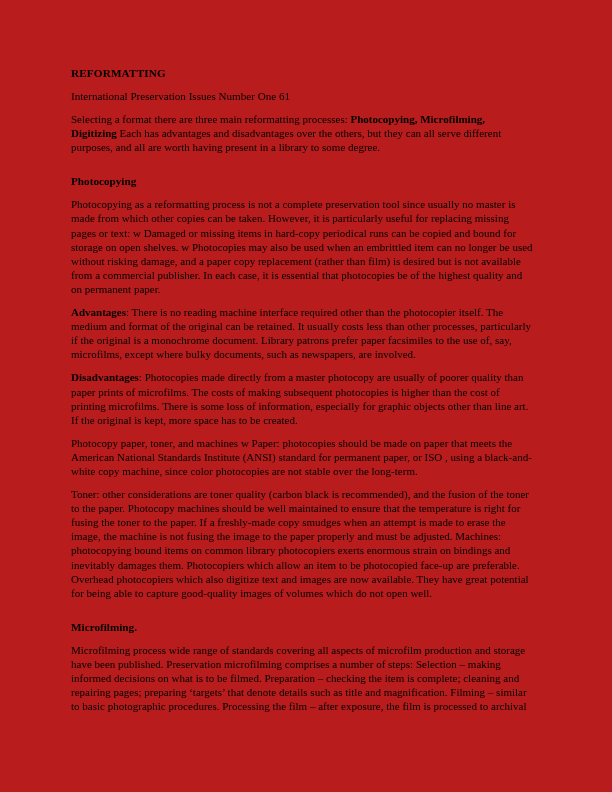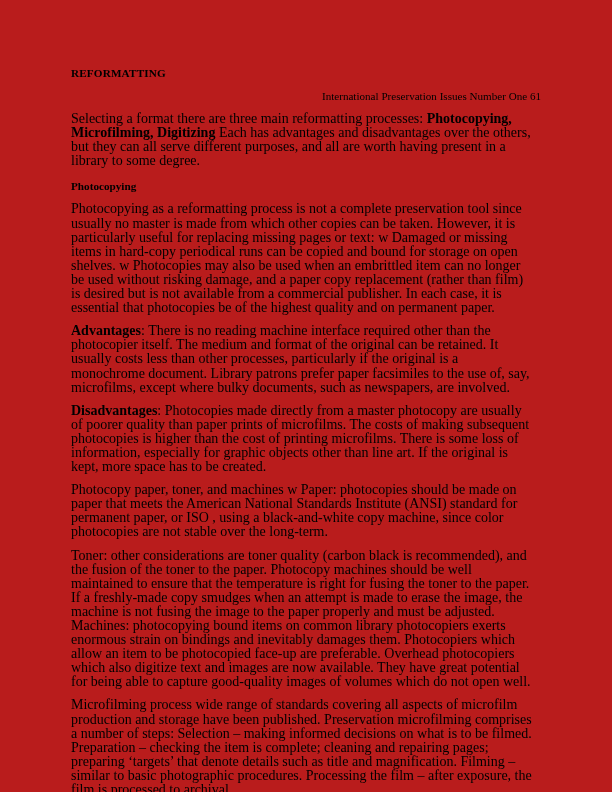--- a/index.html
+++ b/index.html
@@ -26,34 +26,33 @@
     font-size: 11.2px;
     font-weight: bold;
     line-height: 14px;
     margin: 0 0 9px 0;
     letter-spacing: 0.15px;
   }
   .section-head {
     font-size: 11.2px;
     font-weight: bold;
     line-height: 14px;
-    margin: 11px 0 9px 0;
+    margin: 20px 0 9px 0;
   }
   .para {
-    font-size: 14px;
+    font-size: 11px;
     line-height: 14.1px;
     margin: 0 8px 9px 0;
     text-align: left;
     white-space: normal;
   }
   .running-head {
     font-size: 11.1px;
     line-height: 14.1px;
     margin: 0 0 9px 0;
-    text-align: right;
   }
   b, .b {
     font-weight: bold;
   }
 </style>
 </head>
 <body>
 
 <div class="page">
   <div class="content">
@@ -71,17 +70,18 @@
     <p class="para"><b>Advantages</b><span>: There is no reading machine interface required other than the photocopier itself. The medium and format of the original can be retained.  It usually costs less than other processes, particularly if the original is a monochrome document.  Library patrons prefer paper facsimiles to the use of, say, microfilms, except where bulky documents, such as newspapers, are involved.</span></p>
 
     <p class="para"><b>Disadvantages</b><span>: Photocopies made directly from a master photocopy are usually of poorer quality than paper prints of microfilms. The costs of making subsequent photocopies is higher than the cost of printing microfilms. There is some loss of information, especially for graphic objects other than line art.  If the original is kept, more space has to be created.</span></p>
 
     <p class="para">Photocopy paper, toner, and machines w Paper: photocopies should be made on paper that meets the American National Standards Institute (ANSI) standard for permanent paper,  or ISO , using a black-and-white copy machine, since color photocopies are not stable over the long-term.</p>
 
 
 
     <p class="para"> Toner: other considerations are toner quality (carbon black is recommended), and the fusion of the toner to the paper. Photocopy machines should be well maintained to ensure that the temperature is right for fusing the toner to the paper. If a freshly-made copy smudges when an attempt is made to erase the image, the machine is not fusing the image to the paper properly and must be adjusted. Machines: photocopying bound items on common library photocopiers exerts enormous strain on bindings and inevitably damages them. Photocopiers which allow an item to be photocopied face-up are preferable. Overhead photocopiers which also digitize text and images are now available. They have great potential for being able to capture good-quality images of volumes which do not open well.</p>
 
+    <div class="section-head">Microfilming.</div>
 
     <p class="para">Microfilming process wide range of standards covering all aspects of microfilm production and storage have been published. Preservation microfilming comprises a number of steps: Selection – making informed decisions on what is to be filmed. Preparation – checking the item is complete; cleaning and repairing pages; preparing ‘targets’ that denote details such as title and magnification. Filming – similar to basic photographic procedures. Processing the film – after exposure, the film is processed to archival</p>
 
   </div>
 </div>
 
 </body></html>

